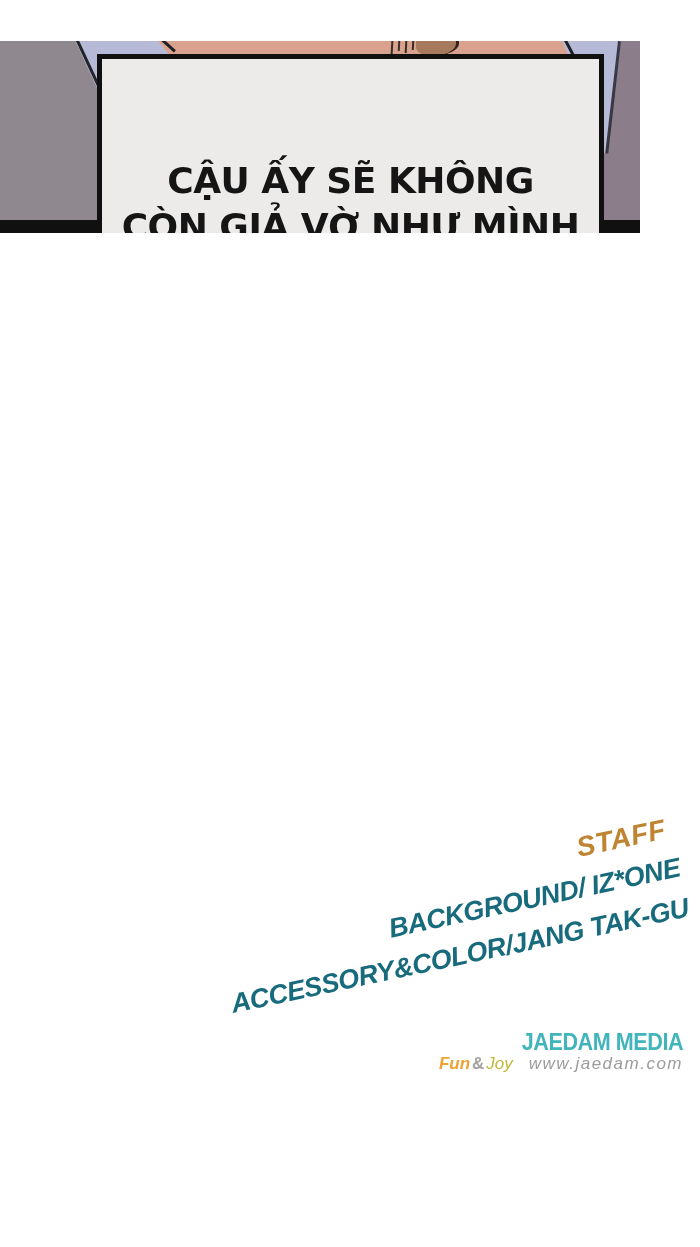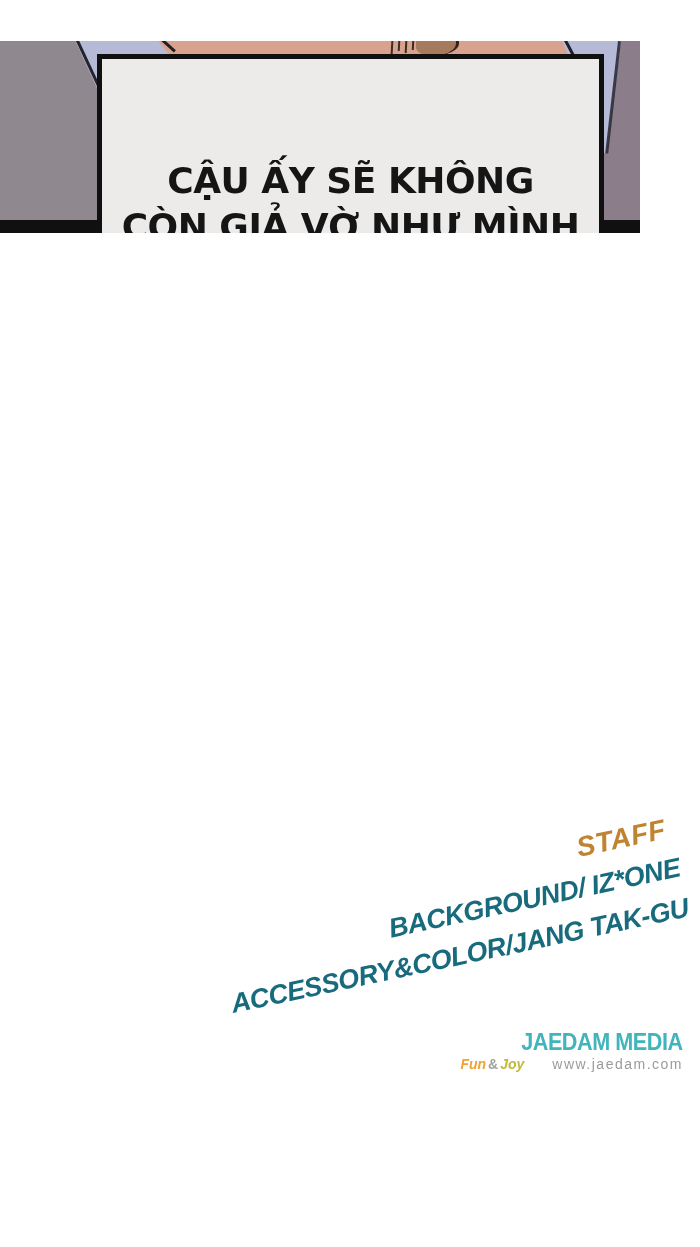--- a/index.html
+++ b/index.html
@@ -156,28 +156,28 @@
     color: var(--logo-teal);
     transform: scaleX(0.9);
     transform-origin: 100% 50%;
     white-space: nowrap;
   }
   .pub-sub {
     margin-top: 3px;
     display: flex;
     justify-content: space-between;
     align-items: baseline;
-    font-size: 14px;
+    font-size: 17px;
     line-height: 14px;
     white-space: nowrap;
   }
   .fun  { color: var(--fun-orange); font-weight: 700; font-style: italic; }
   .amp  { color: #a2a2a2; font-weight: 700; margin: 0 2px; }
-  .joy  { color: var(--joy-green); font-weight: 700; font-style: italic; }
-  .www  { color: var(--muted-gray); letter-spacing: 1.5px; margin-left: 28px; }
+  .joy  { color: var(--joy-green); font-weight: 400; font-style: italic; }
+  .www  { color: var(--muted-gray); letter-spacing: 1.5px; margin-left: 16px; font-style: italic; }
 </style>
 </head>
 <body>
 
 <div class="page">
 
   <div class="panel">
     <div class="wall-left"></div>
     <div class="wall-right"></div>
     <div class="shirt-left"></div>

